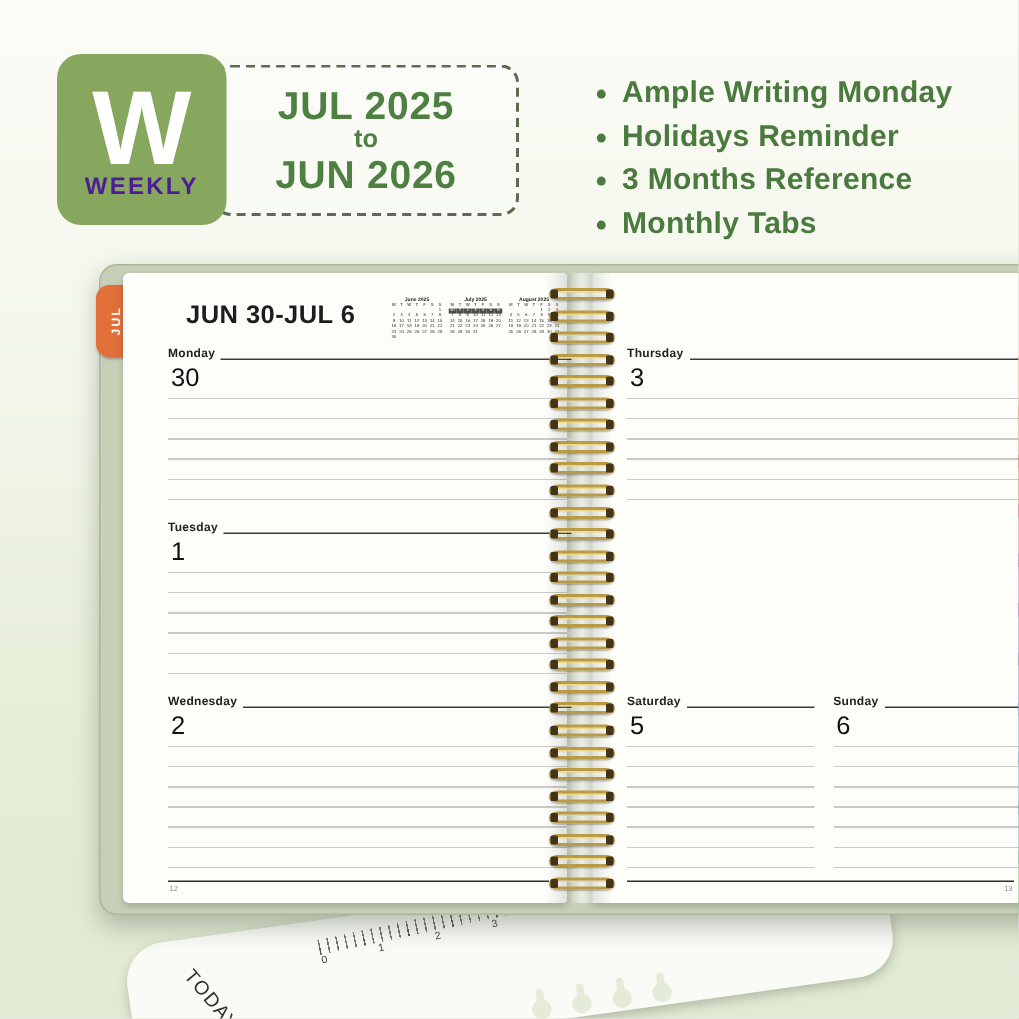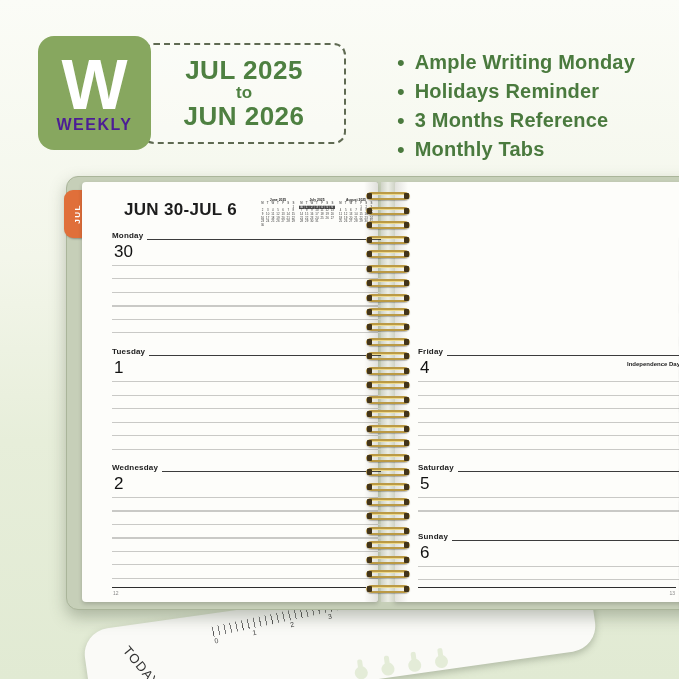--- a/index.html
+++ b/index.html
@@ -82,21 +82,21 @@
 
   
   .day-block { position:absolute; }
   .day-head { display:flex; align-items:flex-end; height:10px; }
   .day-label { font-size:8px; font-weight:700; color:#222; letter-spacing:.2px; white-space:nowrap; }
   .day-rule { flex:1; border-top:1.3px solid #3c3c3c; margin-left:4px; }
   .day-num { font-size:17px; font-weight:500; color:#111; line-height:1; margin:3px 0 0 2px; }
   .day-lines { position:absolute; left:0; right:0; top:35px; bottom:1px;
                background:repeating-linear-gradient(to bottom,#c9c9c6 0,#c9c9c6 1px,transparent 1px,transparent 13.5px); }
   .day-note { position:absolute; right:0; top:15px; font-size:6px; font-weight:600; color:#222; }
-  .day-pair { position:absolute; display:flex; gap:13px;flex-direction:column; }
+  .day-pair { position:absolute; display:flex; gap:13px; }
   .day-half { position:relative; flex:1; }
   .bottom-rule { position:absolute; border-top:1.6px solid #2e2e2e; }
   .page-num { position:absolute; font-size:5px; color:#888; }
 
   .lp-monday    { left:30px; top:48px;  width:274px; height:116px; }
   .lp-tuesday   { left:30px; top:164px; width:274px; height:116px; }
   .lp-wednesday { left:30px; top:280px; width:274px; height:124px; }
   .rp-thursday  { left:24px; top:48px;  width:262px; height:116px; }
   .rp-friday    { left:24px; top:164px; width:262px; height:116px; }
   .rp-weekend   { left:24px; top:280px; width:262px; height:124px; }
@@ -380,30 +380,29 @@
         <div class="day-num">2</div>
         <div class="day-lines"></div>
       </div>
 
       <div class="bottom-rule" style="left:30px;right:12px;top:405px"></div>
       <div class="page-num" style="left:31px;top:408px">12</div>
     </div>
 
     <div class="page page-right">
 
-
-      <div class="day-block rp-friday">
+      <div class="day-block rp-thursday">
         <div class="day-head">
-          <span class="day-label">Friday</span>
+          <span class="day-label">Thursday</span>
           <span class="day-rule"></span>
         </div>
-        <div class="day-num">4</div>
-        <div class="day-note">Independence Day</div>
+        <div class="day-num">3</div>
         <div class="day-lines"></div>
       </div>
+
 
       <div class="day-pair rp-weekend">
         <div class="day-half">
           <div class="day-head">
             <span class="day-label">Saturday</span>
             <span class="day-rule"></span>
           </div>
           <div class="day-num">5</div>
           <div class="day-lines"></div>
         </div>

